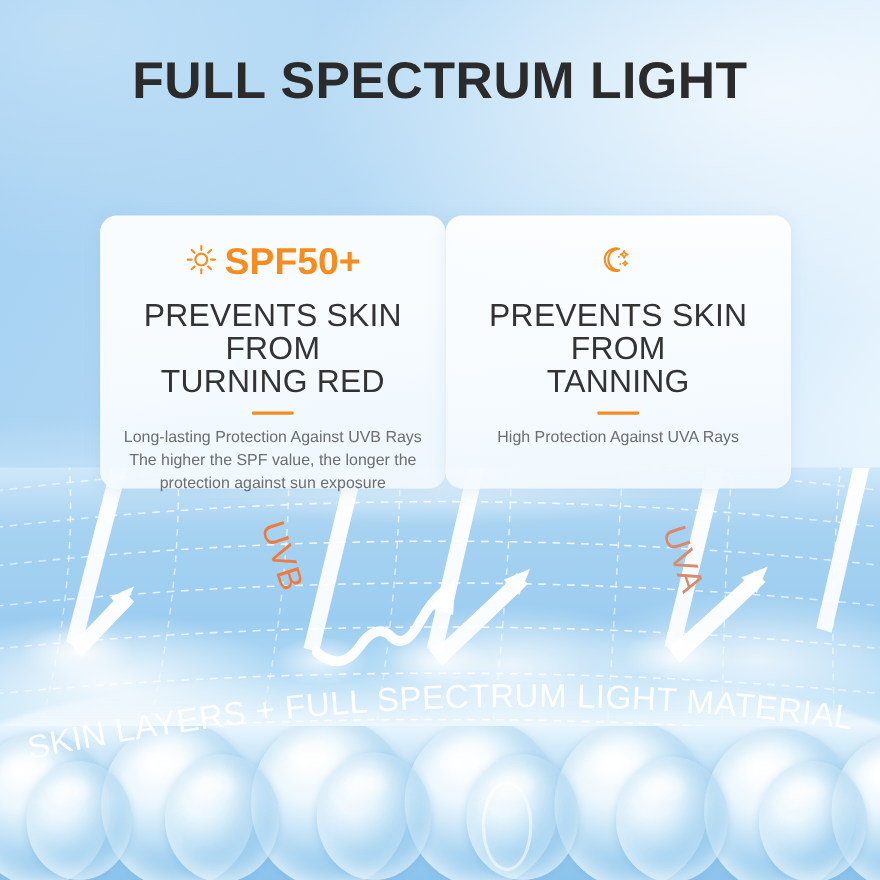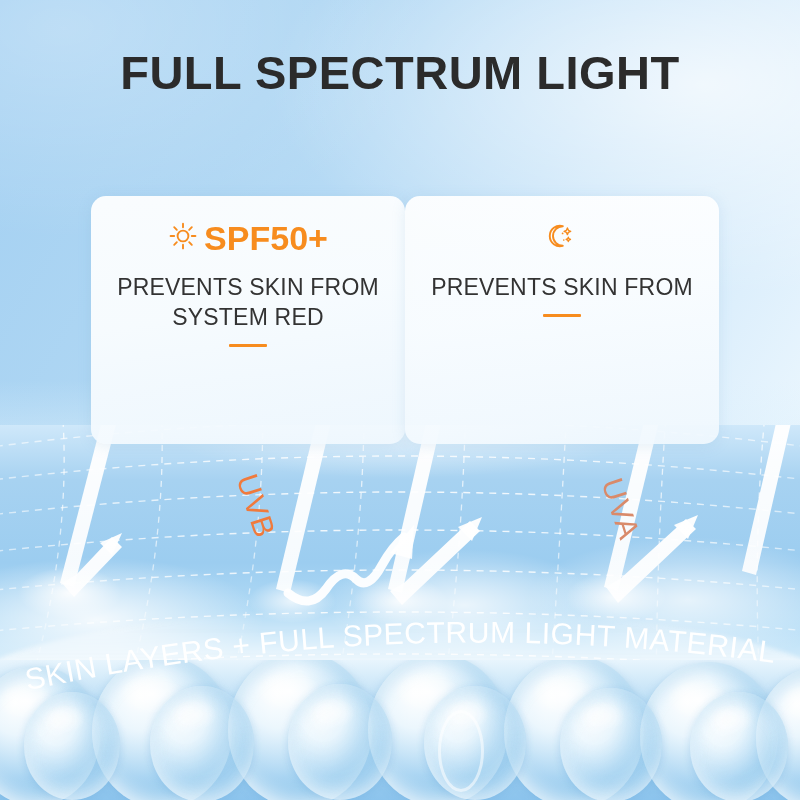--- a/index.html
+++ b/index.html
@@ -161,21 +161,21 @@
   .card-icon { display: block; }
   .card-badge {
     font-size: 34px;
     font-weight: 700;
     color: #f78c1e;
     letter-spacing: 0px;
     line-height: 34px;
   }
   .card-heading {
     margin-top: 14px;
-    font-size: 23px;
+    font-size: 29px;
     font-weight: 400;
     color: #333333;
     line-height: 30px;
     letter-spacing: 0.2px;
   }
   .card-rule {
     width: 38px;
     height: 3px;
     background: #f78c1e;
     margin: 12px auto 0 auto;
@@ -332,42 +332,49 @@
             <line x1="6.2" y1="6.2" x2="8.8" y2="8.8"></line>
             <line x1="21.2" y1="21.2" x2="23.8" y2="23.8"></line>
             <line x1="6.2" y1="23.8" x2="8.8" y2="21.2"></line>
             <line x1="21.2" y1="8.8" x2="23.8" y2="6.2"></line>
           </svg>
         </span>
         <span class="card-badge">SPF50+</span>
       </div>
       <div class="card-heading">
         <div>PREVENTS SKIN FROM</div>
-        <div>SYSTEM RED</div>
+        <div>TURNING RED</div>
       </div>
       <div class="card-rule"></div>
+      <div class="card-body">
+        <div>Long-lasting Protection Against UVB Rays</div>
+        <div>The higher the SPF value, the longer the</div>
+        <div>protection against sun exposure</div>
+      </div>
     </div>
 
     <div class="card">
       <div class="card-top">
         <span class="card-icon">
           <svg width="30" height="30" viewBox="0 0 30 30" fill="none" stroke="#F78C1E" stroke-width="1.9" stroke-linecap="round" stroke-linejoin="round">
             <path d="M15.8 5.2 A10.2 10.2 0 1 0 15.8 24.8 A8.1 8.1 0 1 1 15.8 5.2 Z"></path>
             <path d="M20.4 7.0 l1.0 2.3 2.3 1.0 -2.3 1.0 -1.0 2.3 -1.0 -2.3 -2.3 -1.0 2.3 -1.0 Z" stroke-width="1.4"></path>
             <path d="M21.3 16.2 l0.7 1.5 1.5 0.7 -1.5 0.7 -0.7 1.5 -0.7 -1.5 -1.5 -0.7 1.5 -0.7 Z" stroke-width="1.3"></path>
             <circle cx="15.6" cy="12.4" r="0.9" fill="#F78C1E" stroke="none"></circle>
             <circle cx="16.8" cy="19.1" r="0.8" fill="#F78C1E" stroke="none"></circle>
           </svg>
         </span>
       </div>
       <div class="card-heading">
         <div>PREVENTS SKIN FROM</div>
+        <div>TANNING</div>
       </div>
       <div class="card-rule"></div>
       <div class="card-body">
+        <div>High Protection Against UVA Rays</div>
       </div>
     </div>
 
   </div>
 
   <svg id="arc-caption" viewBox="0 0 800 110">
     <defs>
       <path id="captionArc" d="M 20 96 Q 400 14 782 68" fill="none"></path>
     </defs>
     <text>

